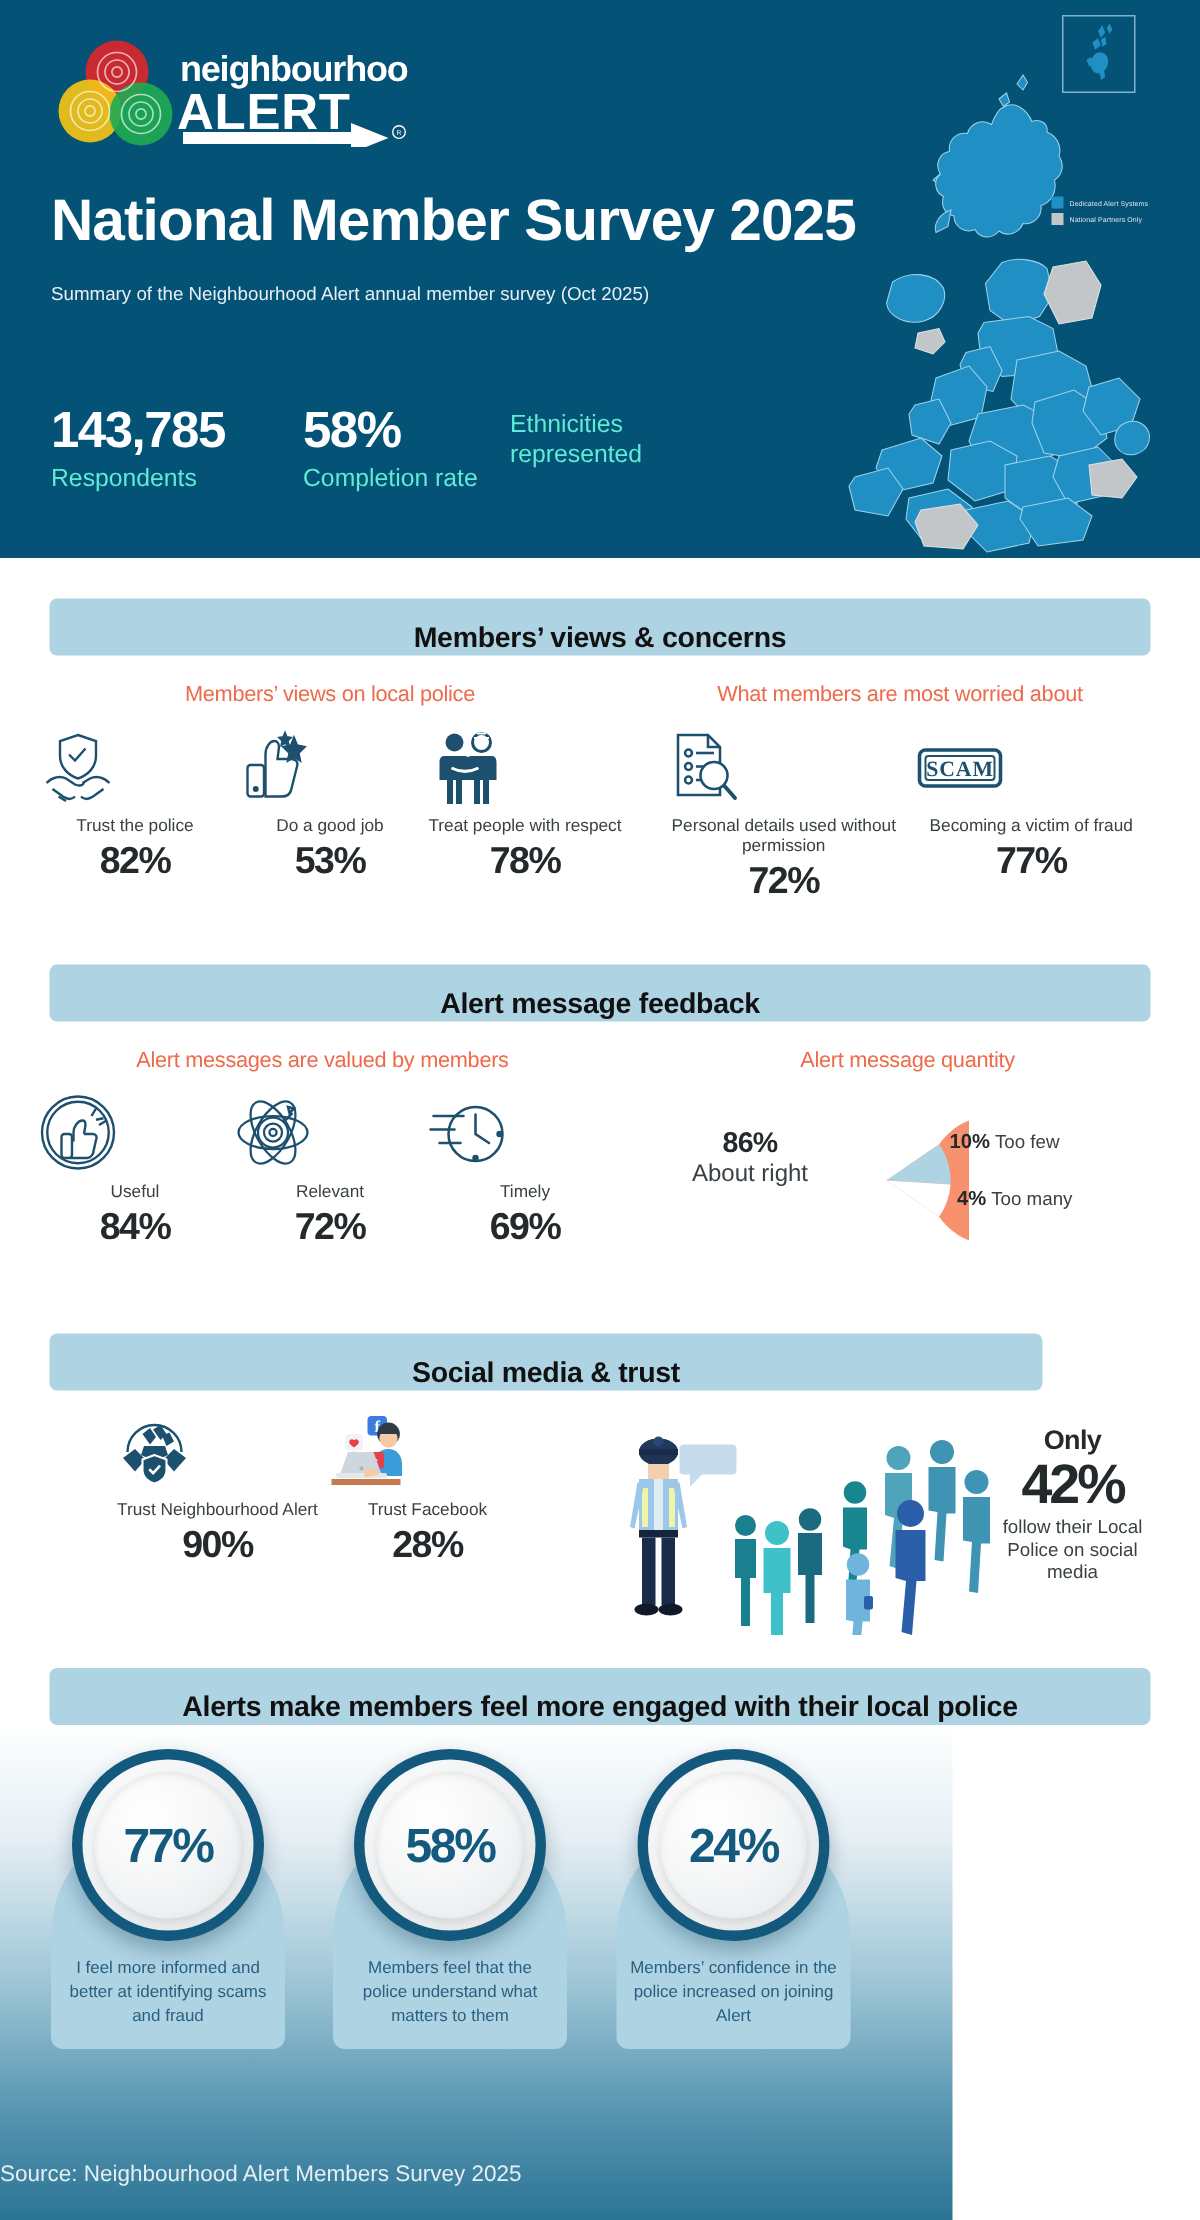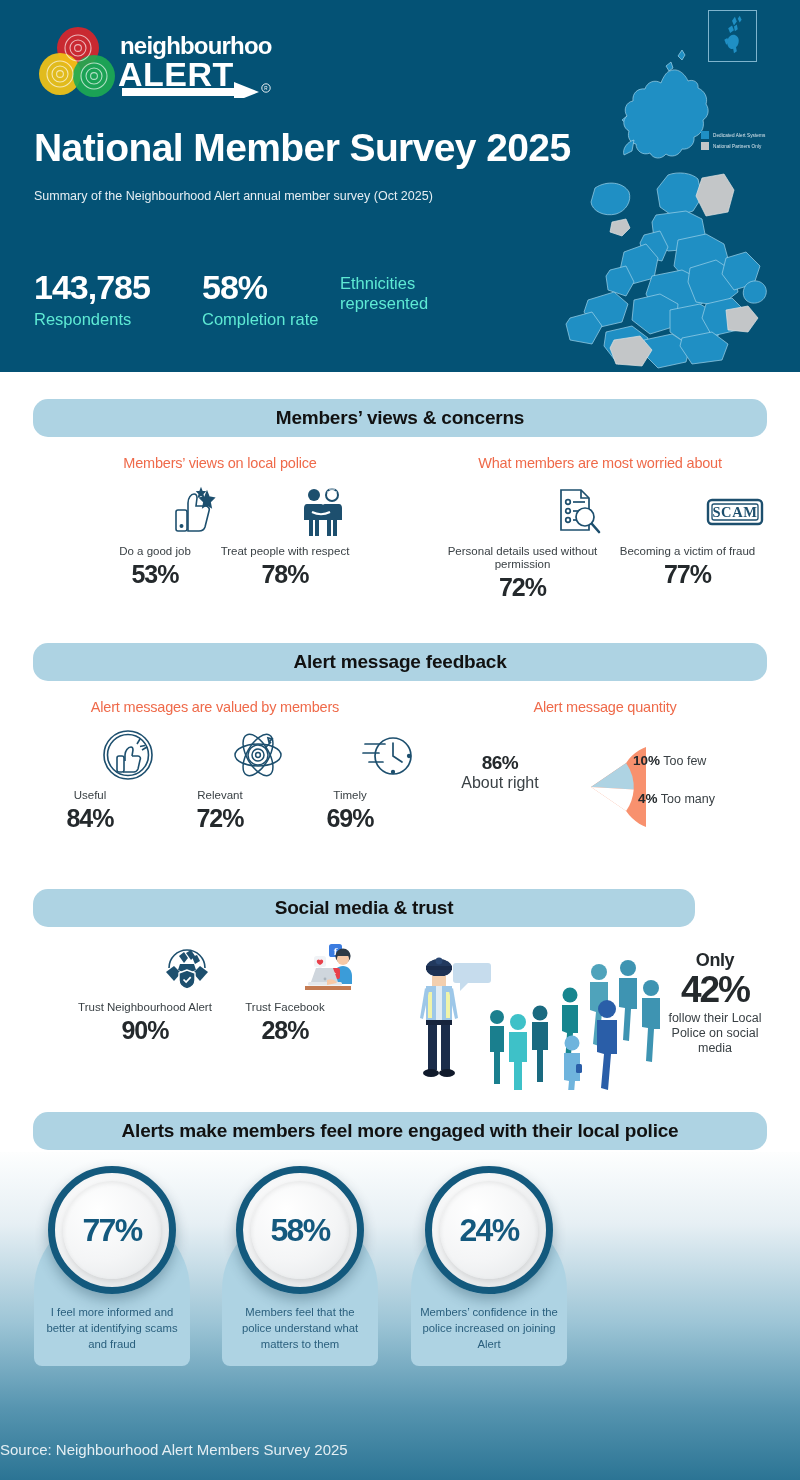--- a/index.html
+++ b/index.html
@@ -53,54 +53,54 @@
   }
   .legend { position: absolute; right: 7px; top: 131px; width: 92px; }
   .legend-row { display: flex; align-items: center; margin-bottom: 3px; }
   .legend-swatch { width: 8px; height: 8px; margin-right: 4px; flex: 0 0 auto; }
   .legend-txt { font-size: 4.6px; color: #dfeaf1; white-space: nowrap; letter-spacing: 0.1px; }
 
   
   .bar {
     margin: 0 auto;
     background: #aed3e3;
-    border-radius: 15px;
+    border-radius: 5px;
     height: 38px;
-    display: flex; align-items: center; justify-content: center;
+    display: flex; align-items: flex-end; justify-content: center;
   }
   .bar-txt { font-size: 19px; font-weight: 700; color: #111; letter-spacing: -0.2px; }
 
   .sub-head {
     font-size: 14.5px; font-weight: 400; color: #ef6a4a;
     text-align: center; letter-spacing: -0.2px;
   }
 
   
   .tilerow { display: flex; justify-content: center; }
   .tile { text-align: center; }
-  .tile-icon { height: 56px; display: flex; align-items: flex-end; justify-content: flex-end; }
+  .tile-icon { height: 56px; display: flex; align-items: flex-end; justify-content: flex-start; }
   .tile-lab {
     font-size: 11.5px; color: #3a4145; line-height: 1.15; margin-top: 7px;
     font-weight: 400;
   }
   .tile-val {
     font-size: 25px; font-weight: 700; color: #24292c;
     letter-spacing: -1px; margin-top: 2px;
   }
 
   
   .pie-left { text-align: center; }
   .pie-left .p1 { font-size: 19px; font-weight: 700; color: #24292c; letter-spacing: -0.5px; }
   .pie-left .p2 { font-size: 16px; color: #3a4145; line-height: 1.12; }
   .pie-note { font-size: 12.5px; color: #3a4145; }
   .pie-note b { font-size: 13.5px; font-weight: 700; color: #24292c; }
 
   
   .engage {
-    position: absolute; left: 0; top: 1152px; width: 800px; height: 328px;
+    position: absolute; left: 0; top: 1152px; width: 635px; height: 328px;
     background: linear-gradient(180deg, #fdfefe 0%, #e6eff4 22%, #9dc5d6 52%, #5795b0 78%, #2b7494 100%);
   }
   .pill {
     position: absolute; width: 156px; top: 60px;
     background: #aed3e3;
     border-radius: 78px 78px 8px 8px;
   }
   .pill-circle {
     position: absolute; left: 50%; transform: translateX(-50%); top: -46px;
     width: 128px; height: 128px; border-radius: 50%;
@@ -246,20 +246,35 @@
 <div style="position:absolute; left:33px; top:399px; width:734px;" class="bar">
   <span class="bar-txt">Members’ views &amp; concerns</span>
 </div>
 
 <div style="position:absolute; left:20px; top:455px; width:400px; text-align:center;" class="sub-head">Members’ views on local police</div>
 
 <div style="position:absolute; left:420px; top:455px; width:360px; text-align:center;" class="sub-head">What members are most worried about</div>
 
 <div class="tilerow" style="position:absolute; left:25px; top:482px; width:390px;">
 
+  <div class="tile" style="width:130px">
+    <div class="tile-icon">
+      <svg width="54" height="52" viewBox="0 0 54 52" fill="none" stroke="#1d4f6e" stroke-width="1.6">
+        <path d="M27 4 l12 4 v10 c0 8 -6 13 -12 15 c-6 -2 -12 -7 -12 -15 V8z"></path>
+        <path d="M21 17 l4 4 7 -8"></path>
+        <path d="M6 36 c4 -4 9 -5 13 -3 l6 4 c2 1 5 1 6 -1"></path>
+        <path d="M48 36 c-4 -4 -9 -5 -13 -3 l-5 3"></path>
+        <path d="M10 40 l7 5 c3 2 6 2 8 0"></path>
+        <path d="M44 40 l-7 5 c-3 2 -6 2 -8 0"></path>
+        <path d="M14 45 l5 3"></path>
+      </svg>
+    </div>
+    <div class="tile-lab">Trust the police</div>
+    <div class="tile-val">82%</div>
+  </div>
 
   <div class="tile" style="width:130px">
     <div class="tile-icon">
       <svg width="54" height="52" viewBox="0 0 54 52" fill="none" stroke="#1d4f6e" stroke-width="1.6">
         <path d="M22 24 v-7 c0 -5 3 -9 6 -9 c2 0 3 2 3 4 l-1 8 h9 c3 0 5 2 4 5 l-4 16 c-1 3 -3 4 -6 4 H22z"></path>
         <rect x="10" y="24" width="11" height="21" rx="2"></rect>
         <circle cx="15.5" cy="40" r="1.2" fill="#1d4f6e"></circle>
         <path d="M41 6 l2 5 5 1 -4 4 1 5 -4 -2.5 -4 2.5 1 -5 -4 -4 5 -1z" fill="#1d4f6e"></path>
         <path d="M35 3 l1 2.5 2.6 .4 -1.9 1.9 .5 2.6 -2.2 -1.3 -2.2 1.3 .5 -2.6 -1.9 -1.9 2.6 -.4z" fill="#1d4f6e"></path>
       </svg>

